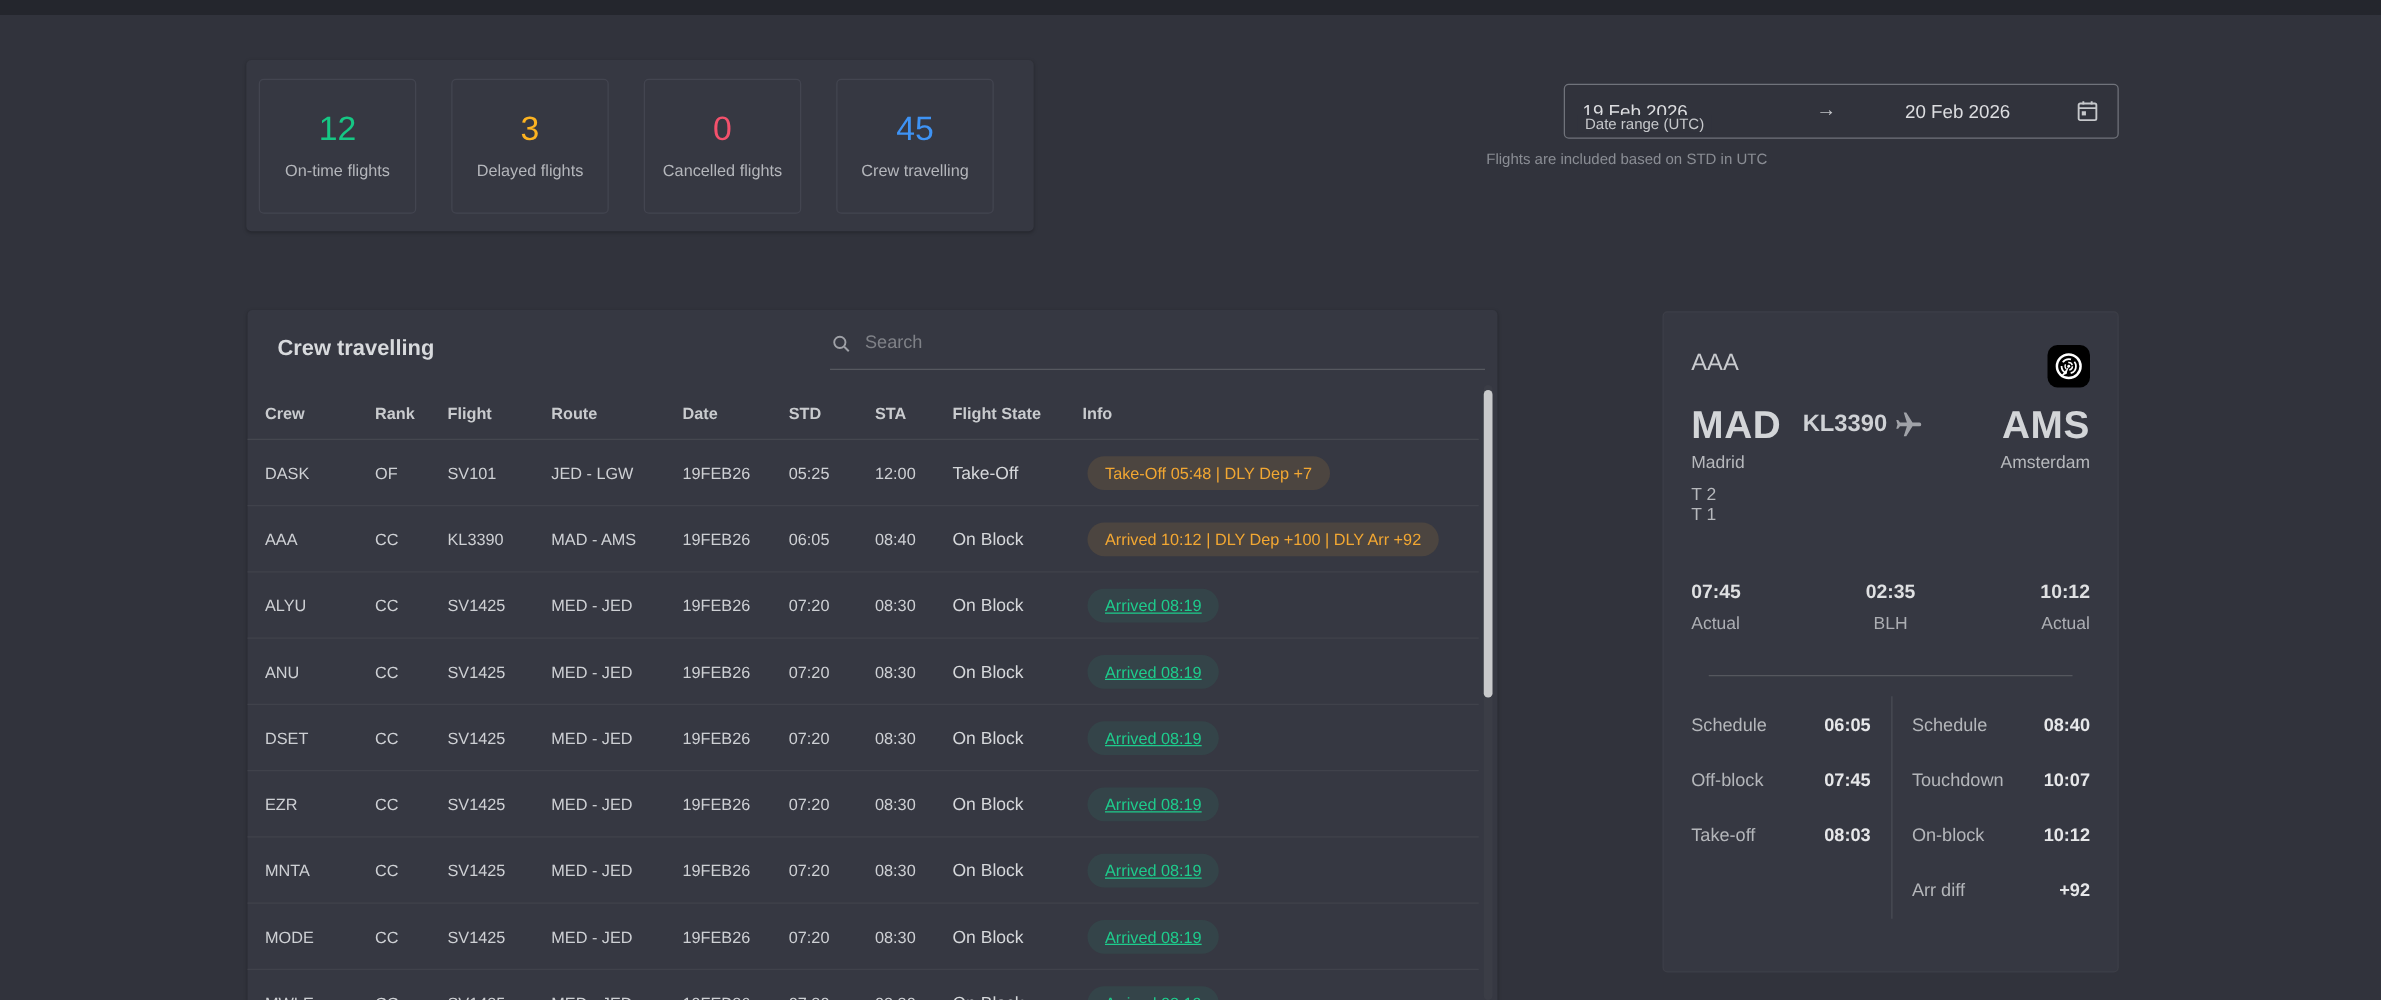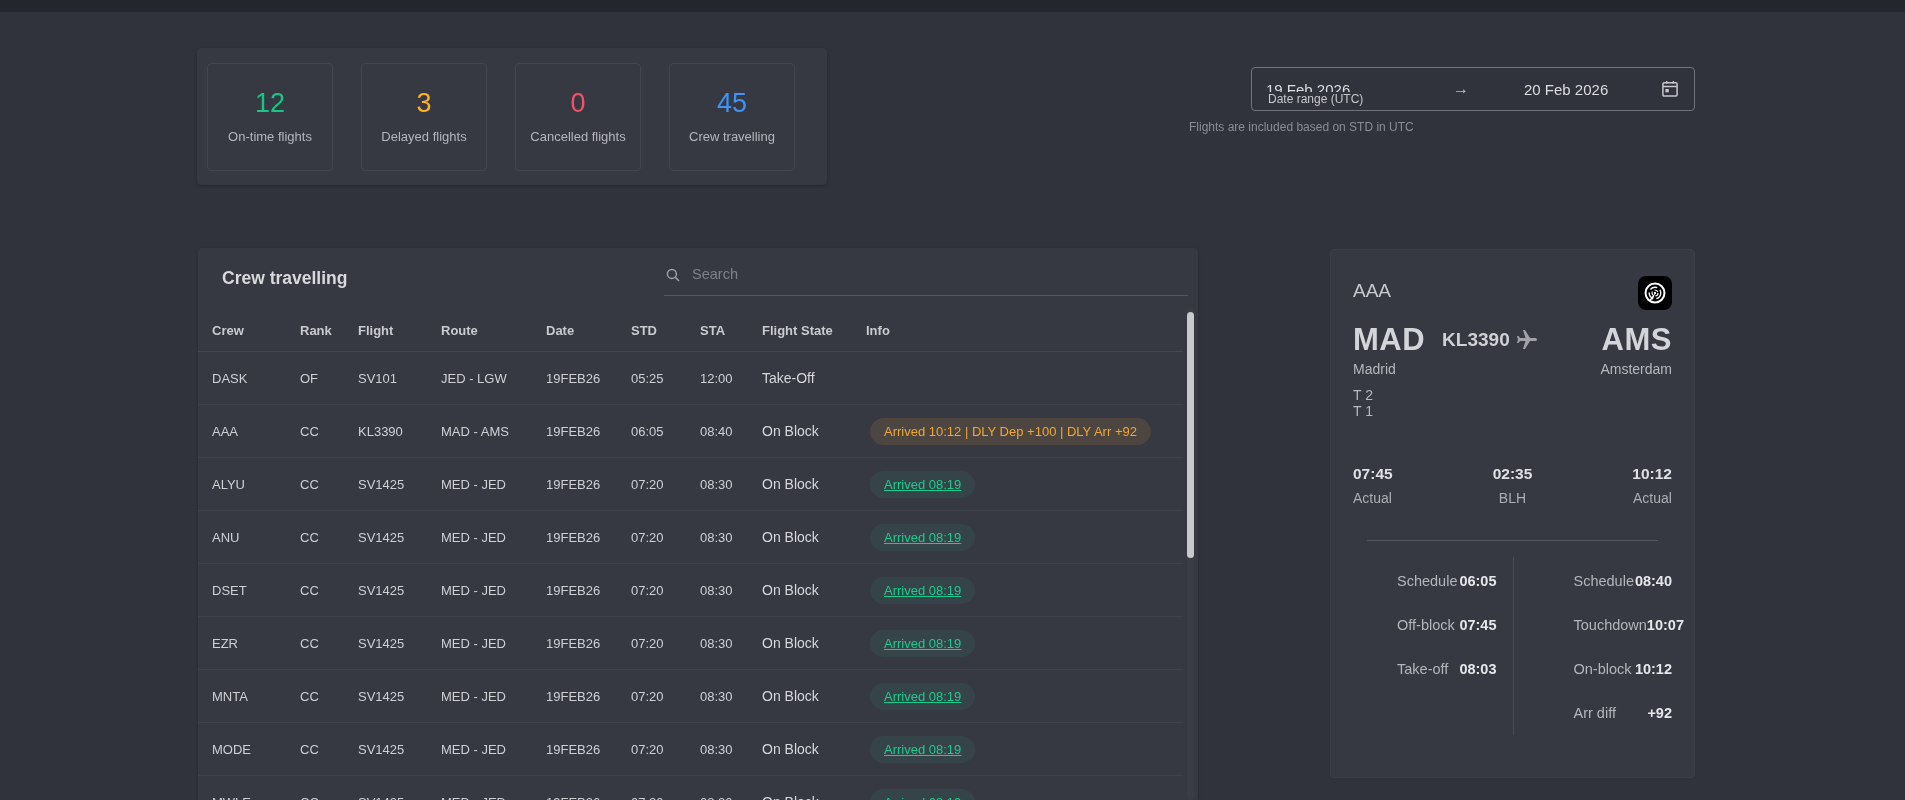--- a/index.html
+++ b/index.html
@@ -109,21 +109,21 @@
   .fc-time { width:33.33%; }
   .fc-time:nth-child(2) { text-align:center; }
   .fc-time:nth-child(3) { text-align:right; }
   .fc-time .fv { font-size:15.5px; font-weight:700; color:#dfe0e2; }
   .fc-time .fl { font-size:14px; color:#acaeb3; margin-top:7px; }
   .fc-divider { border-top:1px solid #55575e; margin:34px 14px 0 14px; }
   .fc-details { display:flex; margin-top:16px; }
   .fc-col { width:50%; padding-top:2px; }
   .fc-col.dep { padding-right:16px; }
   .fc-col.arr { padding-left:16px; border-left:1px solid #4a4c55; }
-  .d-row { display:flex; justify-content:space-between; align-items:center; height:44px;margin-left:44px; }
+  .d-row { display:flex; justify-content:space-between; align-items:center; height:44px; }
   .d-label { font-size:14.5px; color:#b4b6ba; }
   .d-value { font-size:14.5px; font-weight:700; color:#e6e7e9; }
 </style>
 </head>
 <body>
 
 <div class="topbar"></div>
 
 <section class="stats-panel">
   <div style="display:flex;gap:28px;">
@@ -202,20 +202,21 @@
   <div class="rows">
   <div class="trow tgrid">
     <div class="cell">DASK</div>
     <div class="cell">OF</div>
     <div class="cell">SV101</div>
     <div class="cell">JED - LGW</div>
     <div class="cell">19FEB26</div>
     <div class="cell">05:25</div>
     <div class="cell">12:00</div>
     <div class="cell state">Take-Off</div>
+    <div class="cell"><span class="badge warning">Take-Off 05:48 | DLY Dep +7</span></div>
   </div>
 
   <div class="trow tgrid">
     <div class="cell">AAA</div>
     <div class="cell">CC</div>
     <div class="cell">KL3390</div>
     <div class="cell">MAD - AMS</div>
     <div class="cell">19FEB26</div>
     <div class="cell">06:05</div>
     <div class="cell">08:40</div>

